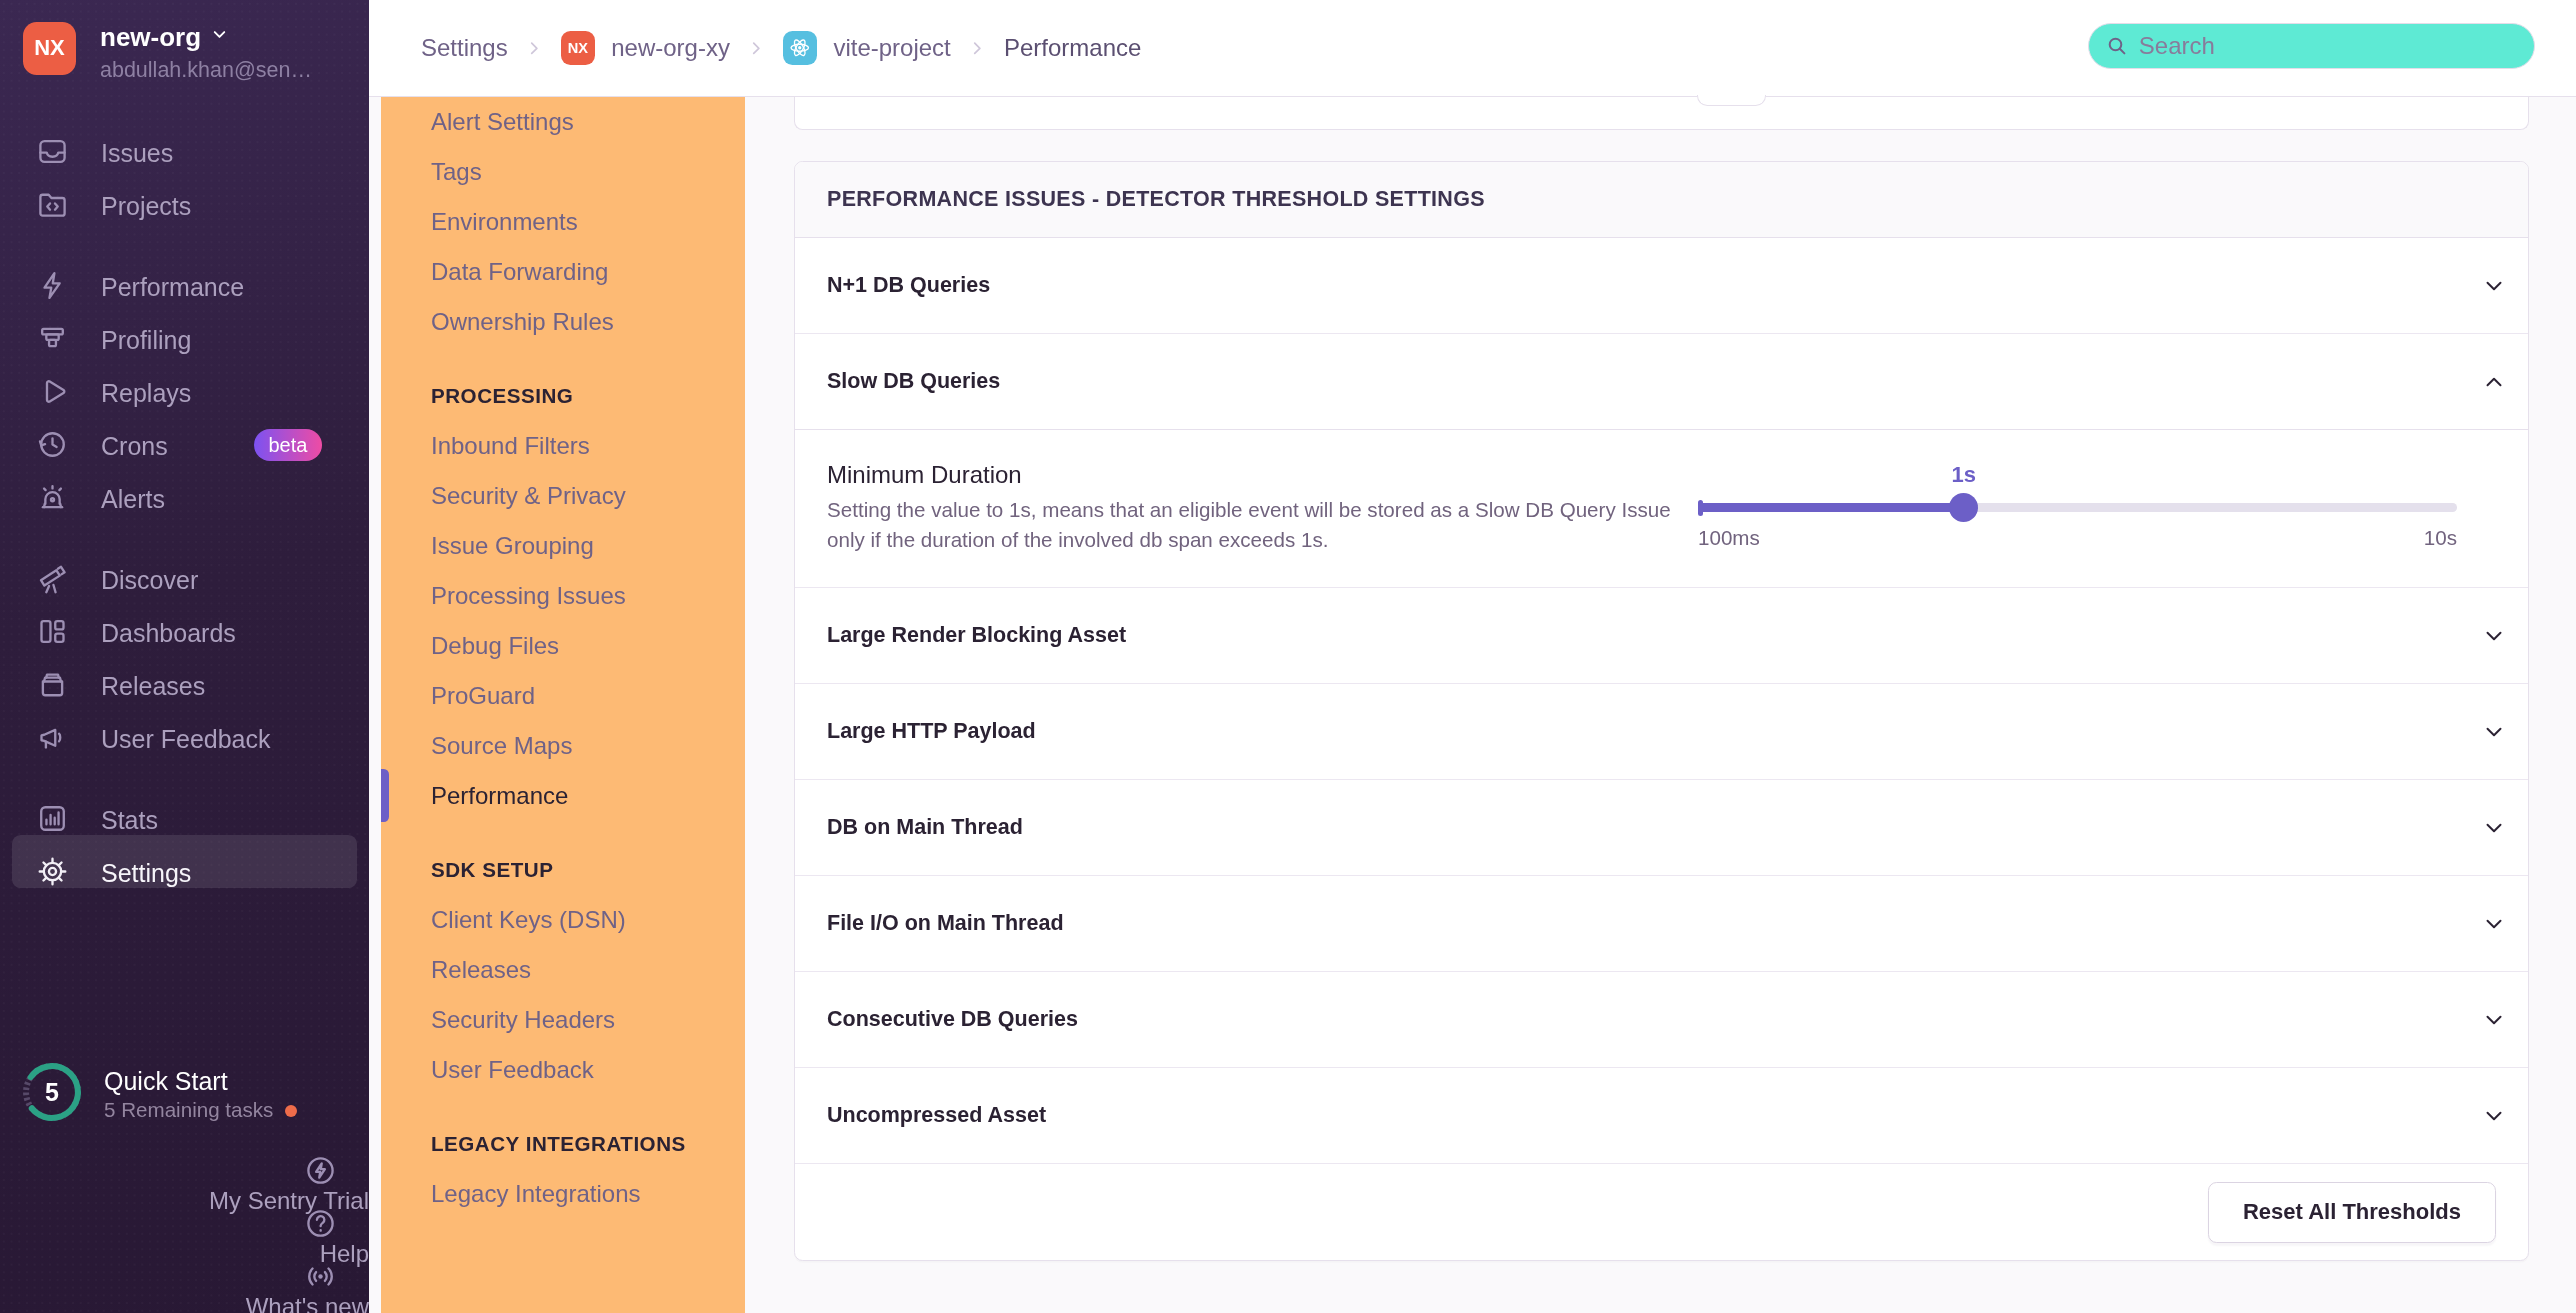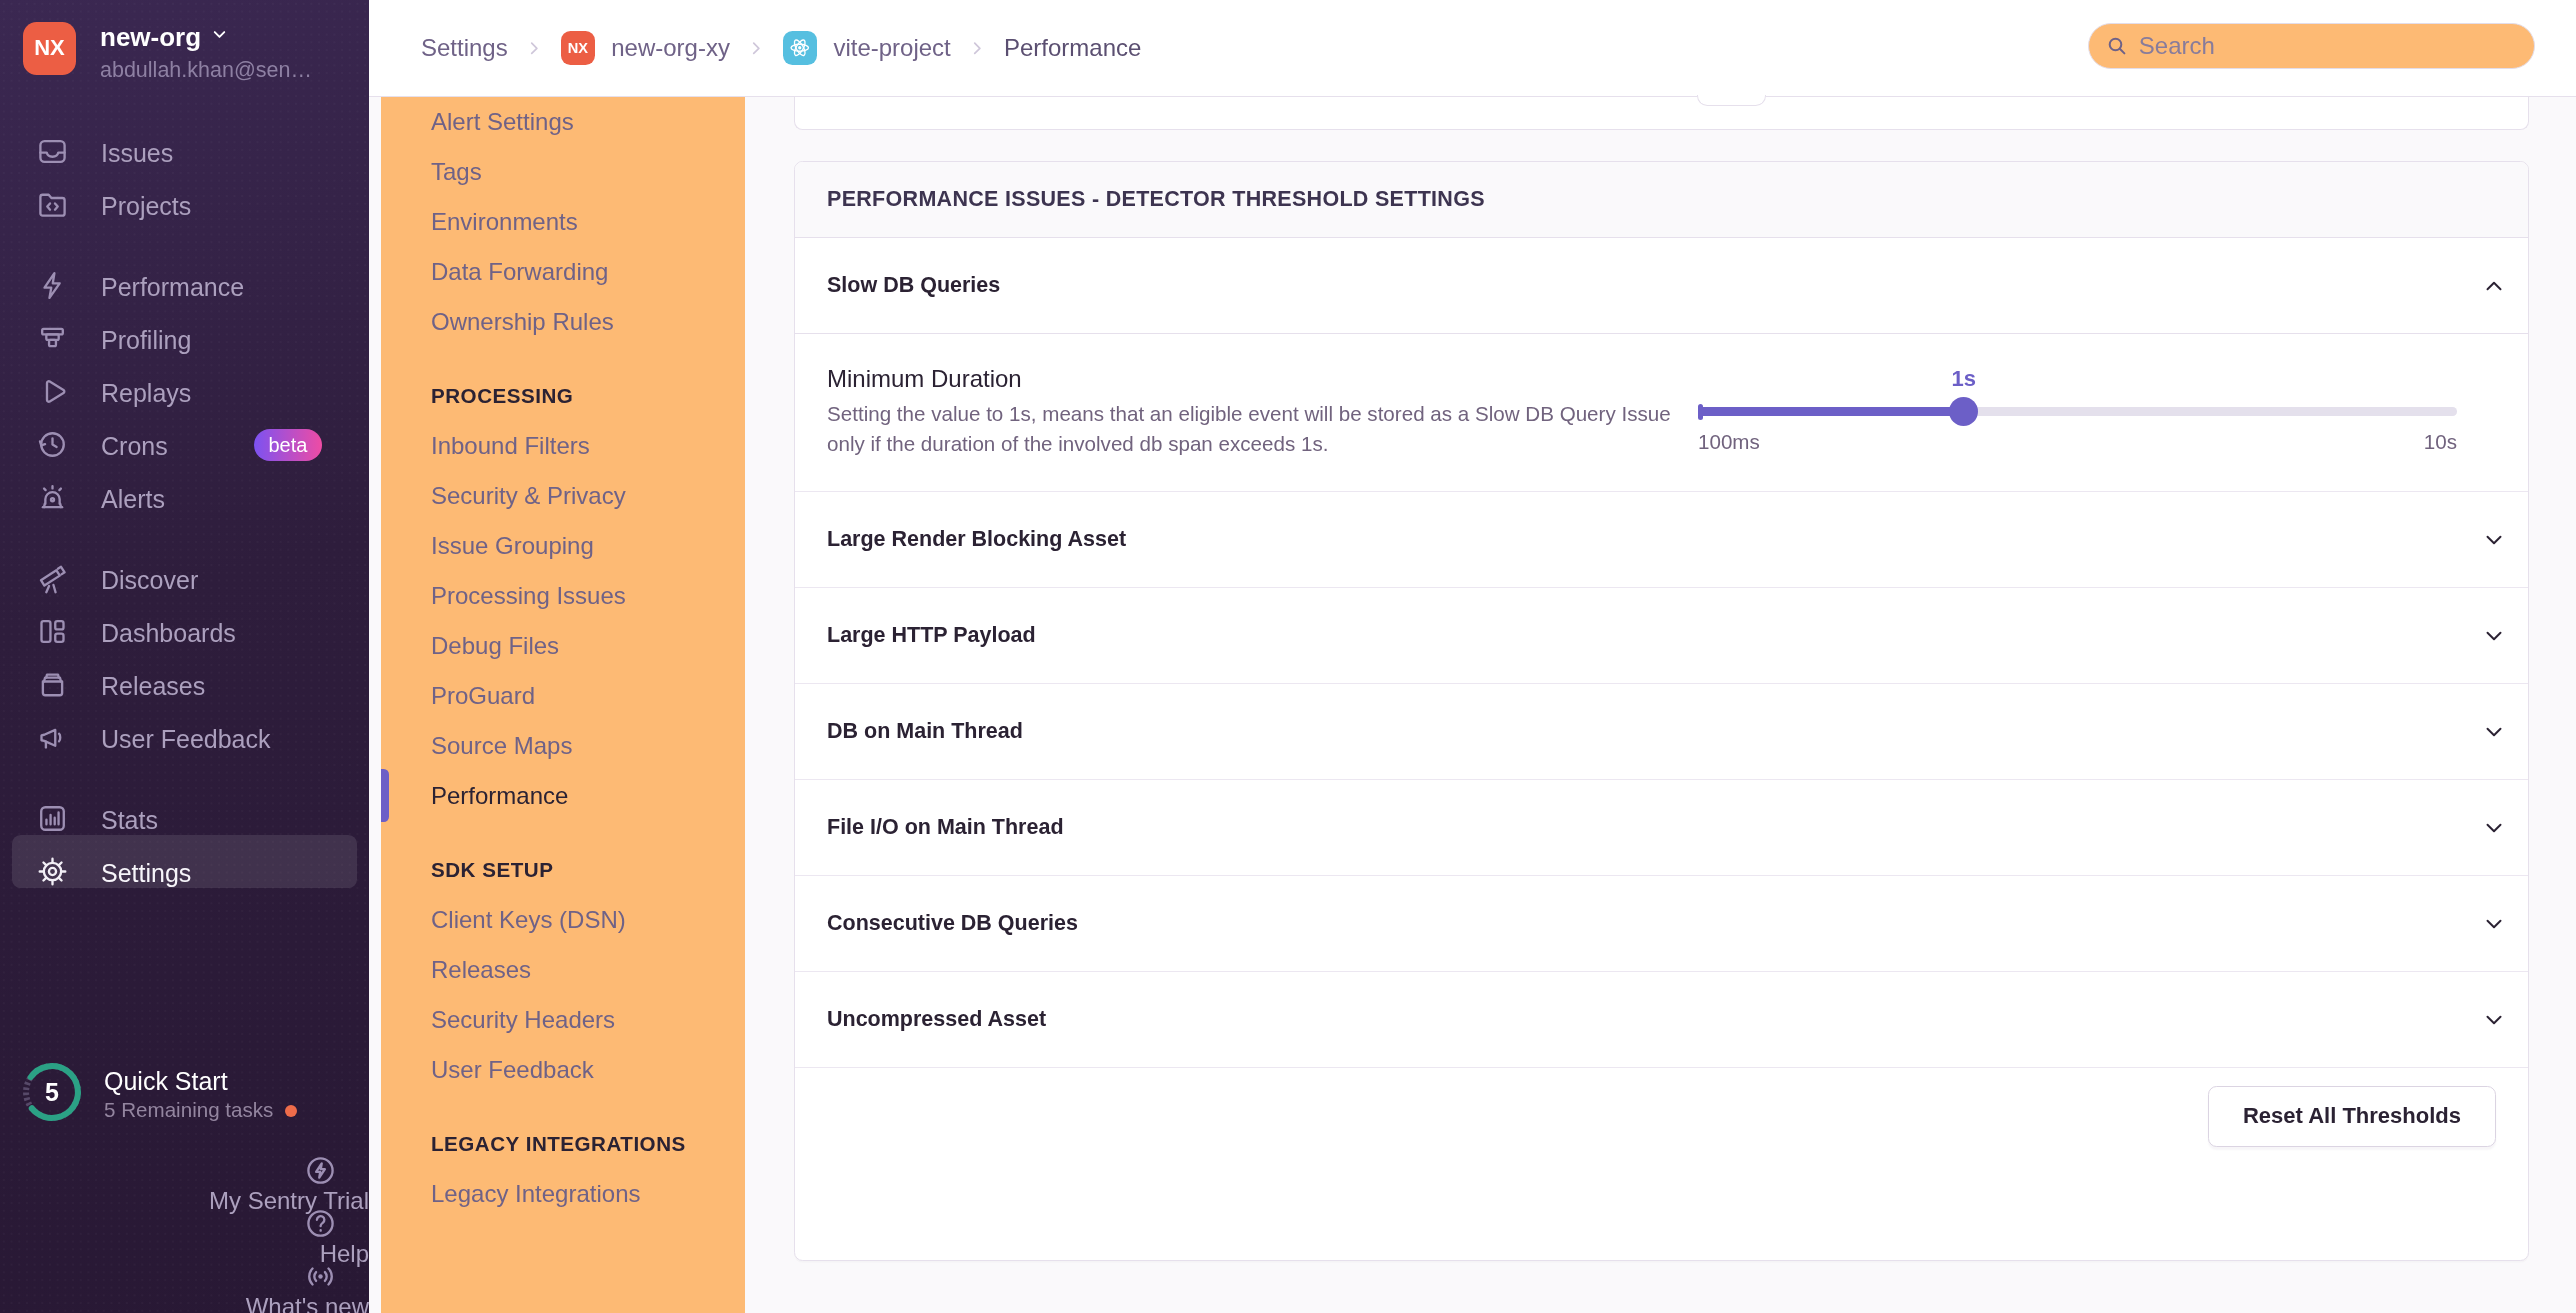--- a/index.html
+++ b/index.html
@@ -45,21 +45,21 @@
     border-bottom:1.7px solid #E6E0EC; display:flex; align-items:center; padding-left:52px; }
   .crumbs { display:flex; align-items:center; gap:16.3px; font-size:24px; color:#6F6287; }
   .crumb { cursor:pointer; white-space:nowrap; }
   .crumb.current { color:#5B4F71; cursor:default; }
   .csep { color:#CFC7DA; display:flex; }
   .minibadge { width:34px; height:34px; border-radius:9.4px; background:#EC5E44; color:#fff;
     font-size:14.6px; font-weight:bold; display:flex; align-items:center; justify-content:center; }
   .reactbadge { width:34px; height:34px; border-radius:9.4px; background:#56BFE0;
     display:flex; align-items:center; justify-content:center; }
   .search { position:absolute; right:41px; top:23px; width:447px; height:46px; border-radius:23px;
-    border:1.7px solid #E3DDE9; background:#fdba74; display:flex; align-items:center; padding:0 15.5px; }
+    border:1.7px solid #E3DDE9; background:#5eead4; display:flex; align-items:center; padding:0 15.5px; }
   .search input { border:none; outline:none; font-size:24px; color:#3E3446; width:100%;
     font-family:"Liberation Sans",sans-serif; background:transparent; }
   .search input::placeholder { color:#887C9B; }
   .search .ico { margin-right:10.3px; display:flex; flex:none; }
 
   
   .subnav { position:absolute; left:369px; top:97px; width:376px; bottom:0; background:#fdba74;
     border-right:1.7px solid #E6E0EC; overflow:hidden;margin-left:12px; }
   .subnav ul { list-style:none; padding-left:50px; padding-top:-1.7px; }
   .sn-item { height:50px; display:flex; align-items:center; font-size:24px; color:#6F6287;
@@ -369,20 +369,28 @@
 </div>
 
 <div class="main">
   <div class="fragcard">
     <div class="fragpill"></div>
   </div>
 
   <div class="panel">
     <div class="panel-header">PERFORMANCE ISSUES - DETECTOR THRESHOLD SETTINGS</div>
 
+    <div class="acc-row">
+      <span class="rowlabel">N+1 DB Queries</span>
+      <span class="chev">
+          <svg width="26" height="26" viewBox="0 0 24 24" fill="none" stroke="currentColor" stroke-width="1.8" stroke-linecap="round" stroke-linejoin="round">
+            <polyline points="6 9 12 15 18 9"></polyline>
+          </svg>
+        </span>
+    </div>
 
     <div class="acc-row" style="border-bottom-color:#E6E0EC">
       <span class="rowlabel">Slow DB Queries</span>
       <span class="chev up">
           <svg width="26" height="26" viewBox="0 0 24 24" fill="none" stroke="currentColor" stroke-width="1.8" stroke-linecap="round" stroke-linejoin="round">
             <polyline points="6 9 12 15 18 9"></polyline>
           </svg>
         </span>
     </div>
 

